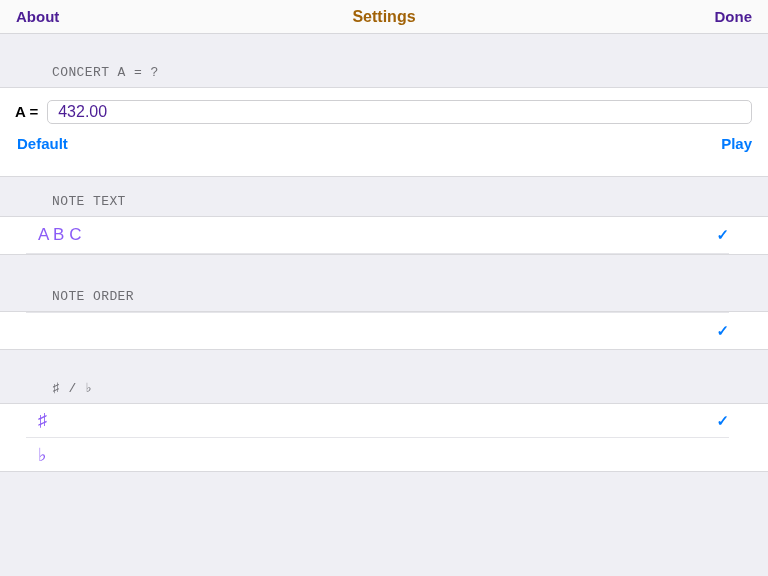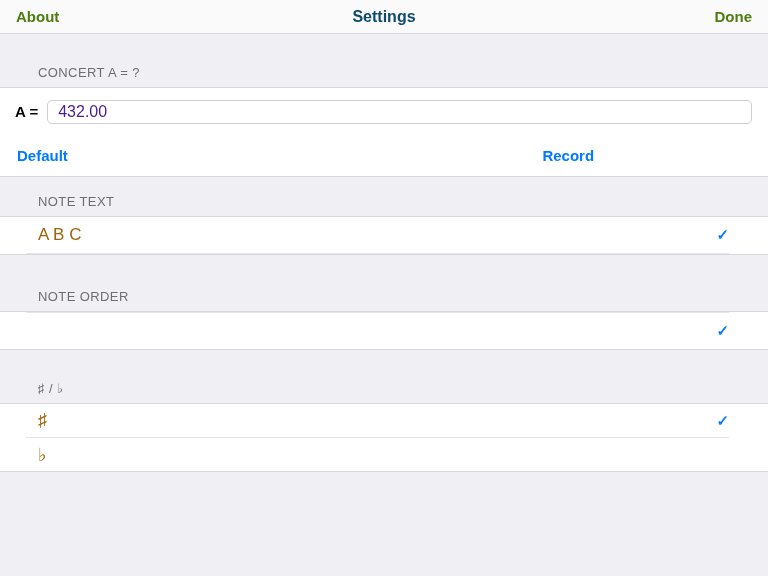--- a/index.html
+++ b/index.html
@@ -17,48 +17,49 @@
     height: 34px;
     flex: 0 0 34px;
     background: #FAFAFA;
     border-bottom: 1px solid #D7D7DB;
     display: flex;
     align-items: center;
     padding: 0 16px;
     position: relative;
   }
   .nav-btn {
-    color: #4d7c0f;
+    color: #4c1d95;
     font-size: 15px;
     font-weight: 700;
     cursor: pointer;
     background: none;
     border: none;
     font-family: inherit;
     padding: 0;
   }
   .nav-title {
     position: absolute;
     left: 0; right: 0;
     text-align: center;
     font-size: 16px;
     font-weight: 700;
-    color: #0c4a6e;
+    color: #a16207;
     pointer-events: none;
   }
   .nav-spacer { flex: 1; }
 
   
   .section-header {
     display: flex;
     align-items: flex-end;
-    padding: 0 16px 7px 38px;
+    padding: 0 16px 7px 52px;
     color: #6D6D72;
     font-size: 13px;
     letter-spacing: 0.4px;
+    font-family: Liberation Mono, monospace;
   }
   .band-1 { height: 53px; }
   .band-2 { height: 39px; }
   .band-3 { height: 56px; }
   .band-4 { height: 53px; }
 
   
   .group {
     background: #FFFFFF;
     border-top: 1px solid #D9D9DD;
@@ -87,21 +88,21 @@
     background: #FFFFFF;
     padding: 0 10px;
     font-size: 16px;
     color: #4c1d95;
     font-family: inherit;
     outline: none;
   }
   .actions-row {
     height: 41px;
     display: flex;
-    align-items: center;
+    align-items: flex-start;
     padding: 0 16px 0 17px;
   }
   .action-link {
     color: #007AFF;
     font-size: 15px;
     font-weight: 700;
     cursor: pointer;
     background: none;
     border: none;
     font-family: inherit;
@@ -117,21 +118,21 @@
     display: flex;
     align-items: center;
     padding-left: 38px;
     cursor: pointer;
   }
   .row-36 { height: 36px; }
   .row-34 { height: 33px; }
   .option-label {
     font-size: 17px;
     font-weight: 500;
-    color: #a16207;
+    color: #8b5cf6;
   }
   .option-label.glyph { font-size: 18px; font-weight: 400; }
   .checkmark {
     margin-left: auto;
     margin-right: 39px;
     color: #007AFF;
     font-size: 15px;
     font-weight: 700;
   }
   .separator {
@@ -156,21 +157,21 @@
 <div class="section-header band-1">
   <span>CONCERT A = ?</span>
 </div>
 <div class="group">
   <div class="field-row">
     <span class="field-label">A =</span>
     <input class="field-input" type="text" value="432.00" style="">
   </div>
   <div class="actions-row">
     <button class="action-link action-left">Default</button>
-    <button class="action-link action-center">Record</button>
+    <button class="action-link action-right">Play</button>
   </div>
 </div>
 
 <div class="section-header band-2">
   <span>NOTE TEXT</span>
 </div>
 <div class="group">
   <div class="option-row row-36">
     <span class="option-label">A B C</span>
     <span class="checkmark">✓</span>

